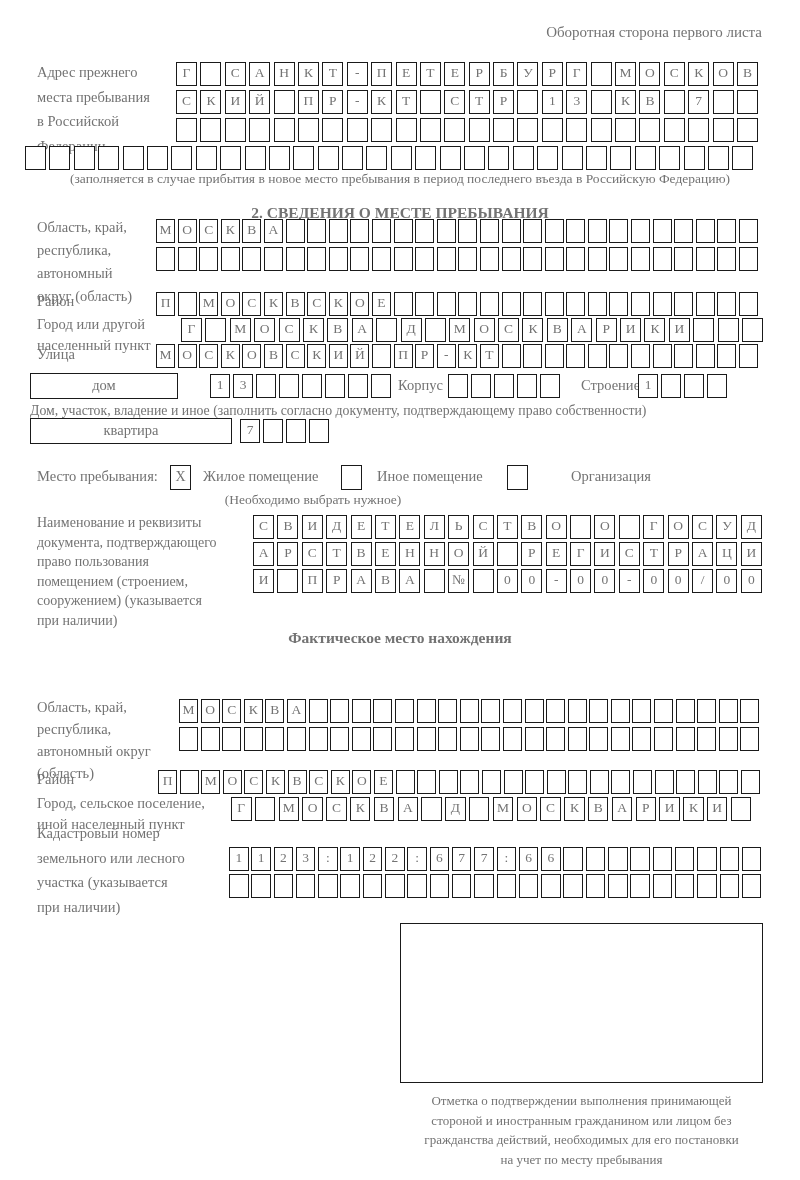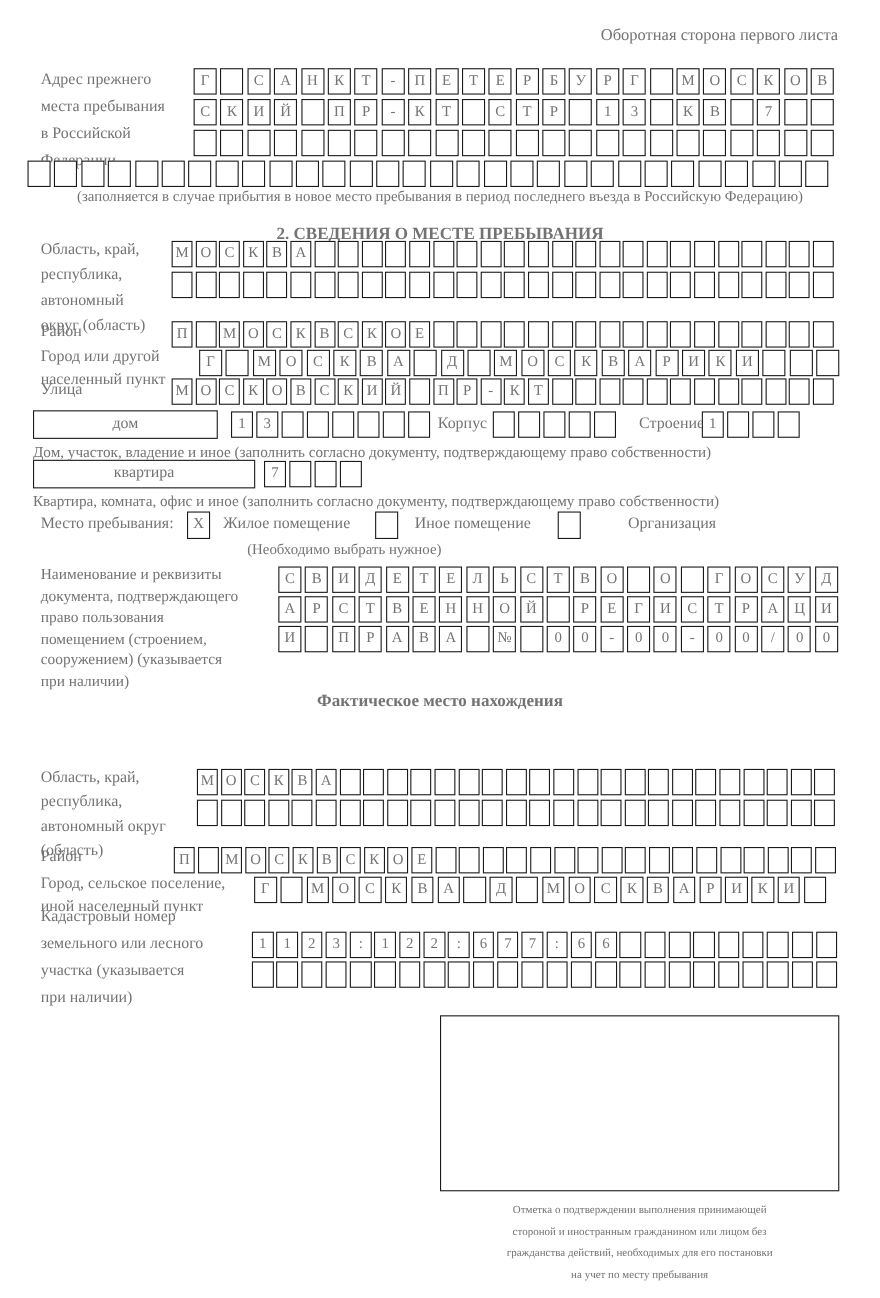--- a/index.html
+++ b/index.html
@@ -301,21 +301,21 @@
       <span class="cell"></span>
       <span class="cell"></span>
       <span class="cell"></span>
       <span class="cell"></span>
       <span class="cell"></span>
       <span class="cell"></span>
       <span class="cell"></span>
       <span class="cell"></span>
     </div>
 
-  <div class="abs box-label" style="left:30px;top:373px;width:168px;">дом</div>
+  <div class="abs box-label" style="left:30px;top:373px;width:148px;">дом</div>
   <div class="abs cr cc" style="left:210px;top:374px;">
       <span class="cell">1</span>
       <span class="cell">3</span>
       <span class="cell"></span>
       <span class="cell"></span>
       <span class="cell"></span>
       <span class="cell"></span>
       <span class="cell"></span>
       <span class="cell"></span>
     </div>
@@ -336,21 +336,20 @@
     </div>
   <div class="abs box-label" style="left:30px;top:418px;width:202px;">квартира</div>
 
   <div class="abs capl" style="left:30px;top:403px;">Дом, участок, владение и иное (заполнить согласно документу, подтверждающему право собственности)</div>
   <div class="abs cr cc" style="left:240px;top:419px;">
       <span class="cell">7</span>
       <span class="cell"></span>
       <span class="cell"></span>
       <span class="cell"></span>
     </div>
-  <div class="abs capl" style="left:30px;top:448px;">Квартира, комната, офис и иное (заполнить согласно документу, подтверждающему право собственности)</div>
 
   <div class="abs inl" style="left:37px;top:468px;">Место пребывания:</div>
   <div class="abs cbx" style="left:170px;top:465px;">X</div>
   <div class="abs inl" style="left:203px;top:468px;">Жилое помещение</div>
   <div class="abs cbx" style="left:341px;top:465px;"></div>
   <div class="abs inl" style="left:377px;top:468px;">Иное помещение</div>
   <div class="abs cbx" style="left:507px;top:465px;"></div>
   <div class="abs inl" style="left:571px;top:468px;">Организация</div>
   <div class="abs cap" style="left:148px;top:492px;width:330px;">(Необходимо выбрать нужное)</div>
 
@@ -605,18 +604,18 @@
       <span class="cell"></span>
       <span class="cell"></span>
       <span class="cell"></span>
       <span class="cell"></span>
       <span class="cell"></span>
       <span class="cell"></span>
       <span class="cell"></span>
     </div>
 
   <div class="abs bigbox" style="left:400px;top:923px;width:363px;height:160px;"></div>
-  <div class="abs cap" style="left:385px;top:1091px;width:393px;line-height:19.5px;font-size:10px;white-space:pre-line;">Отметка о подтверждении выполнения принимающей
+  <div class="abs cap" style="left:385px;top:1091px;width:393px;line-height:19.5px;font-size:13px;white-space:pre-line;">Отметка о подтверждении выполнения принимающей
 стороной и иностранным гражданином или лицом без
 гражданства действий, необходимых для его постановки
 на учет по месту пребывания</div>
 
 </div>
 
 </body></html>

